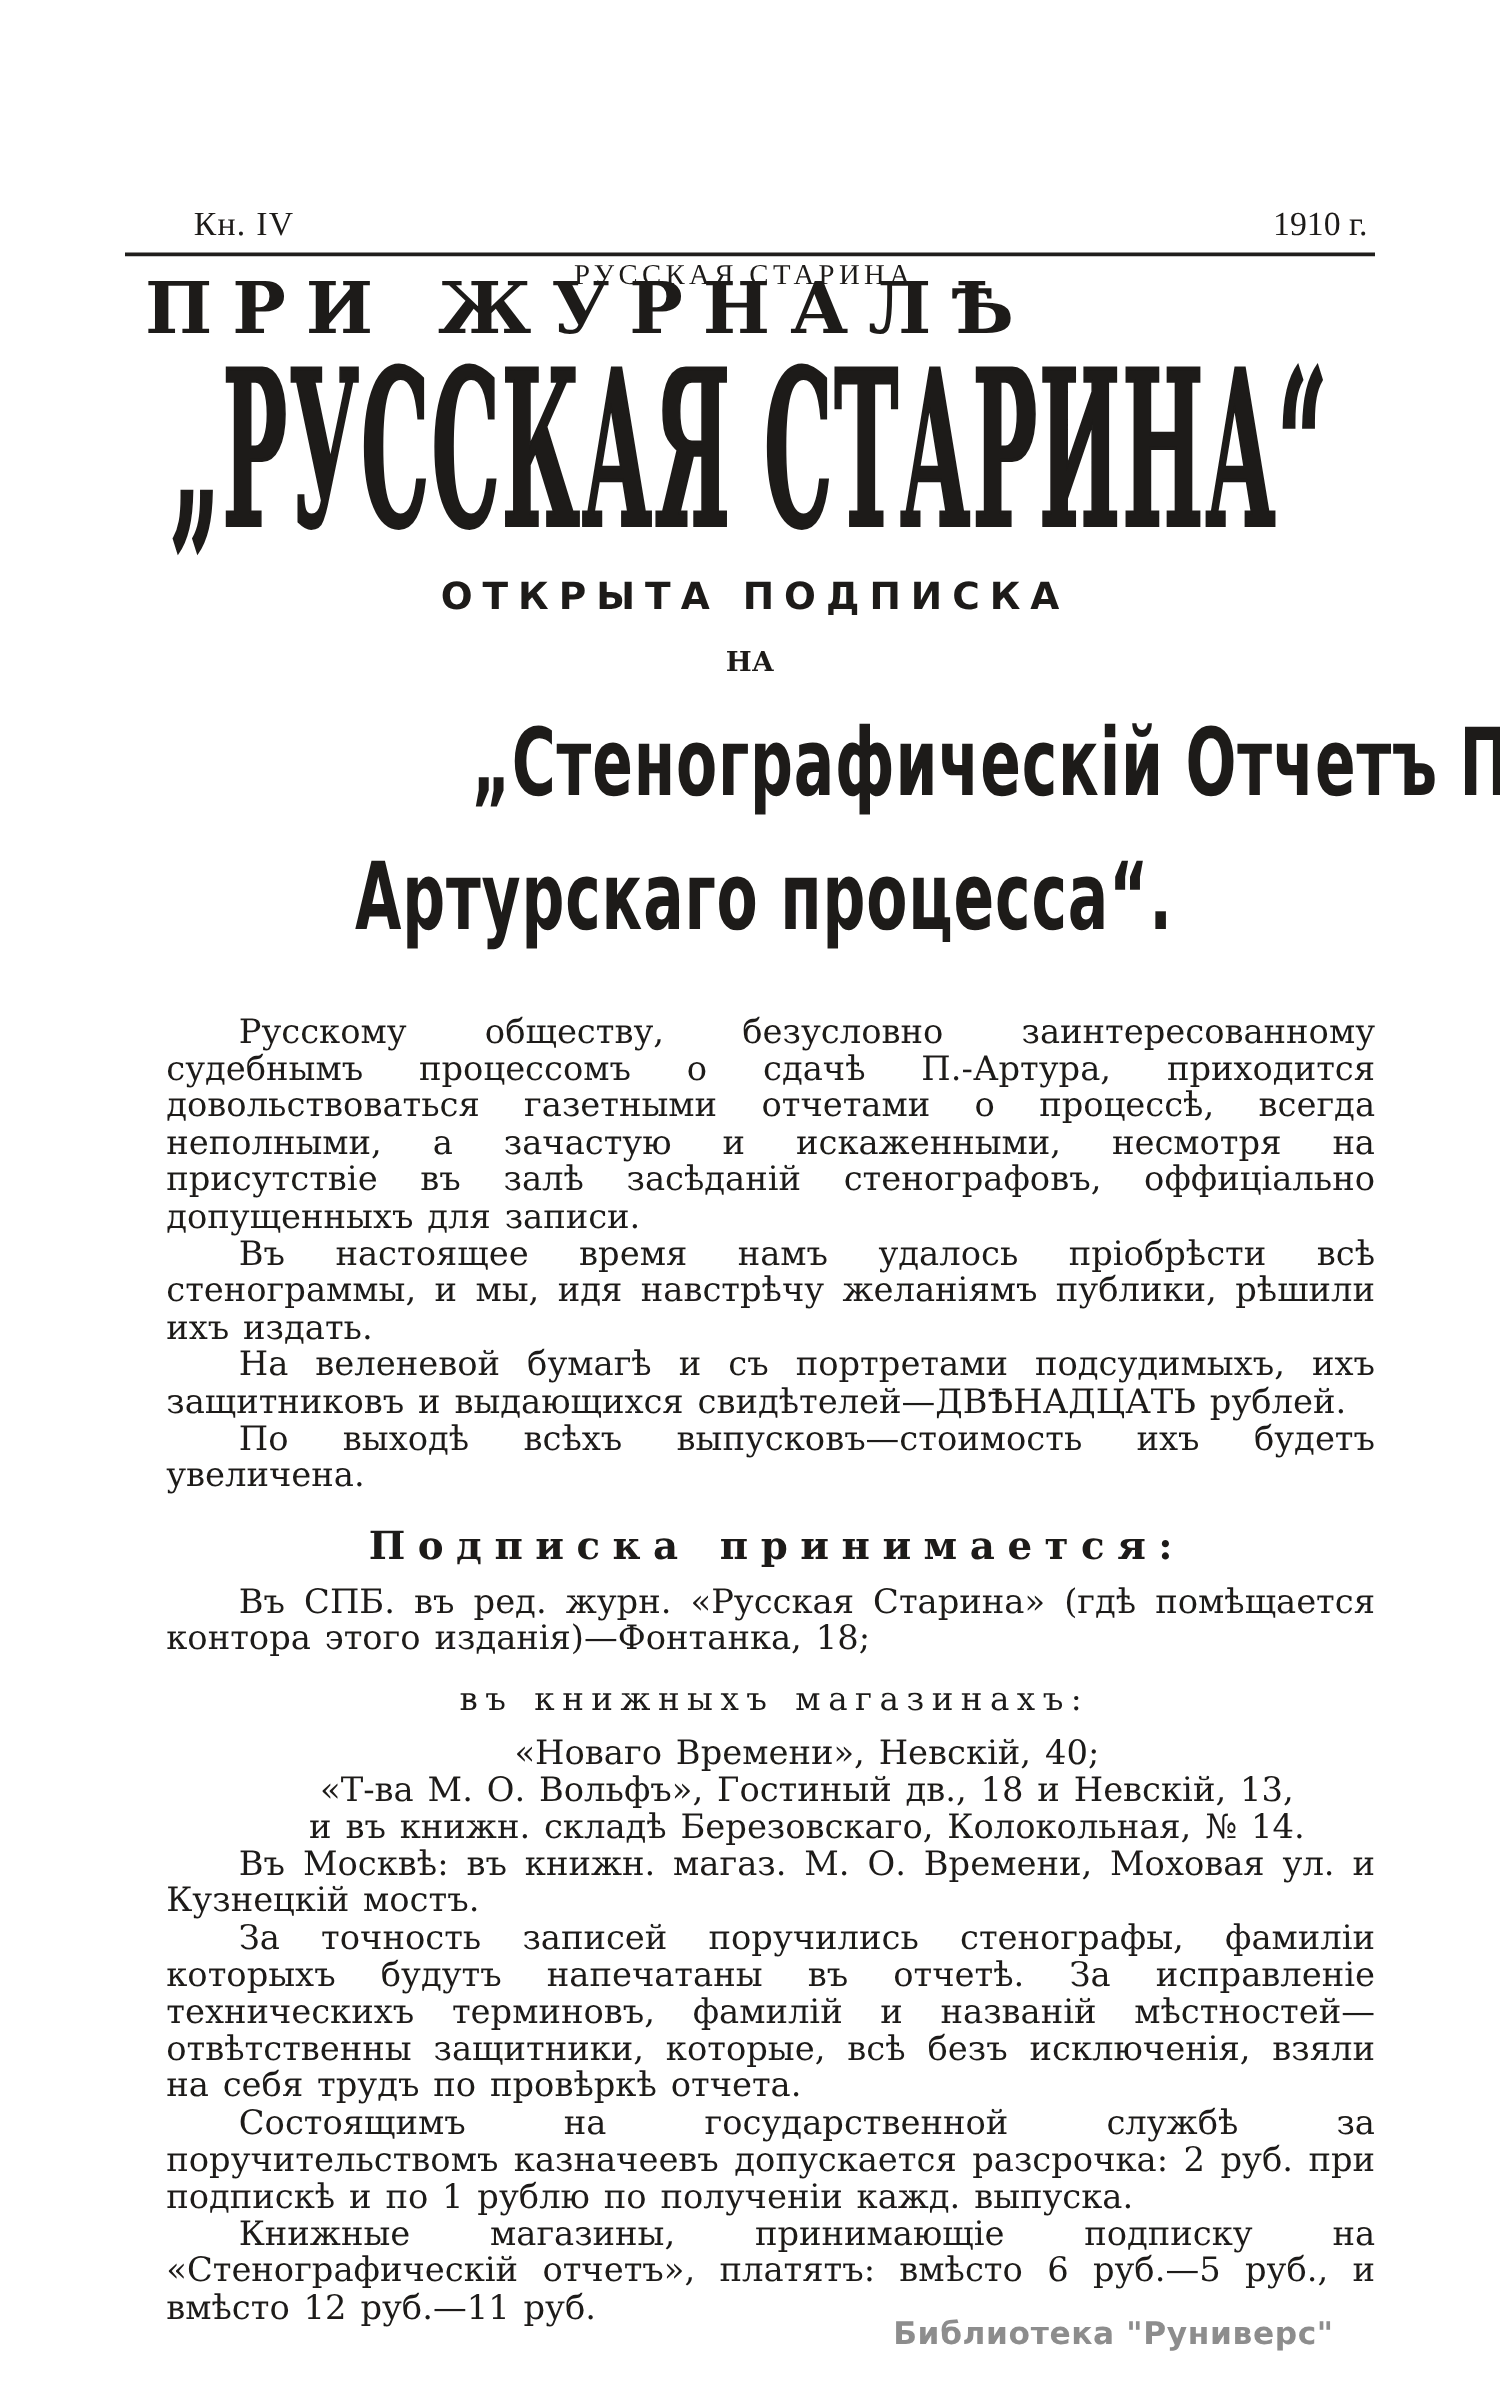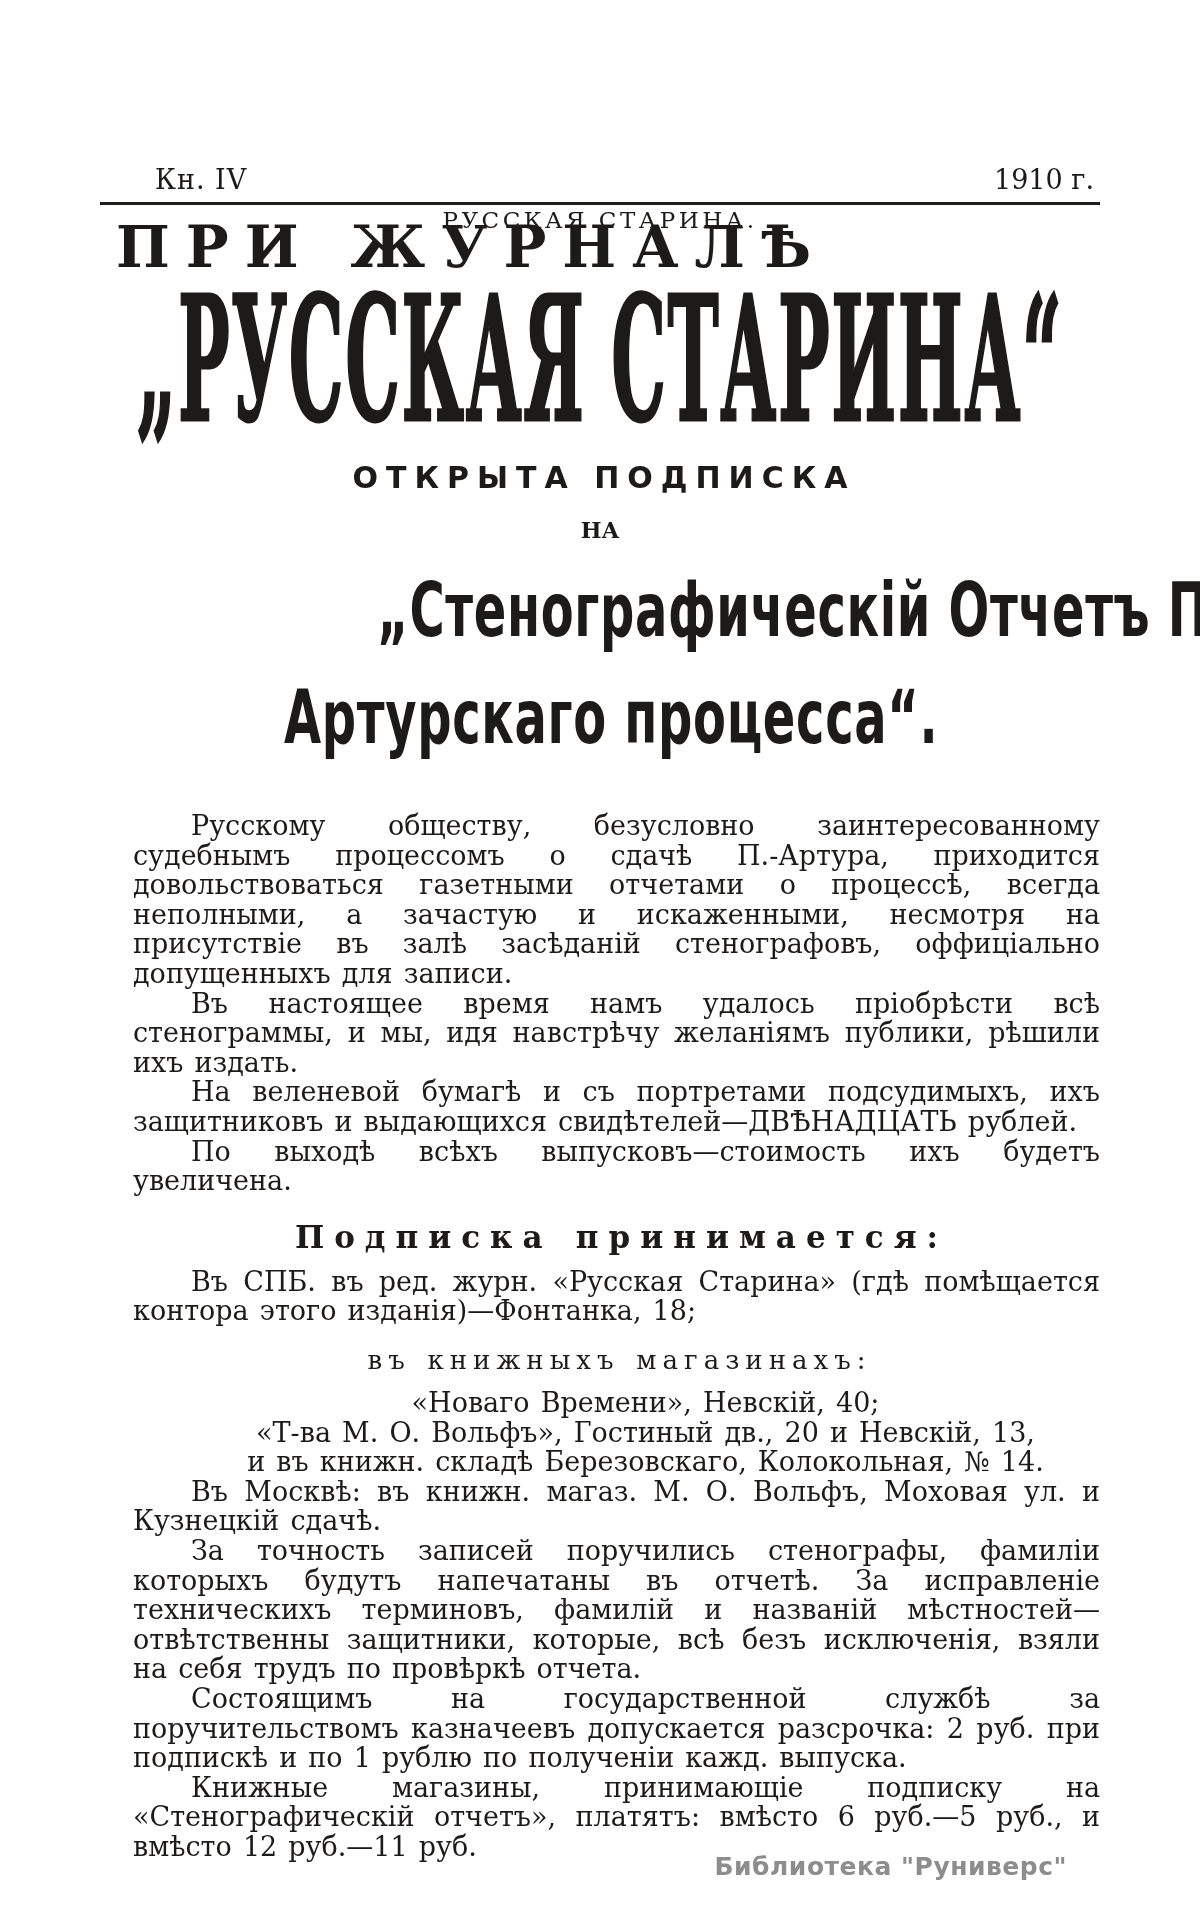--- a/index.html
+++ b/index.html
@@ -19,20 +19,21 @@
   }
   .content {
     width: 1000px;
     margin: 0 auto;
   }
   
   .header-row {
     position: relative;
     margin-top: 164px;
     height: 30px;
+    font-family: Liberation Serif, serif;
   }
   .h-left {
     position: absolute;
     left: 55px;
     top: 0;
     font-size: 27px;
     letter-spacing: 1px;
   }
   .h-center {
     position: absolute;
@@ -210,25 +211,25 @@
       <p>По выходѣ всѣхъ выпусковъ—стоимость ихъ будетъ увеличена.</p>
 
       <div class="sub-heading">Подписка принимается:</div>
 
       <p>Въ СПБ. въ ред. журн. «Русская Старина» (гдѣ помѣщается контора этого изданія)—Фонтанка, 18;</p>
 
       <div class="stores-heading">въ книжныхъ магазинахъ:</div>
 
       <div class="store-list">
         <div>«Новаго Времени», Невскій, 40;</div>
-        <div>«Т-ва М. О. Вольфъ», Гостиный дв., 20 и Невскій, 13,</div>
+        <div>«Т-ва М. О. Вольфъ», Гостиный дв., 18 и Невскій, 13,</div>
         <div>и въ книжн. складѣ Березовскаго, Колокольная, № 14.</div>
       </div>
 
-      <p>Въ Москвѣ: въ книжн. магаз. М. О. Вольфъ, Моховая ул. и Кузнецкій сдачѣ.</p>
+      <p>Въ Москвѣ: въ книжн. магаз. М. О. Времени, Моховая ул. и Кузнецкій мостъ.</p>
       <p>За точность записей поручились стенографы, фамиліи которыхъ будутъ напечатаны въ отчетѣ. За исправленіе техническихъ терминовъ, фамилій и названій мѣстностей—отвѣтственны защитники, которые, всѣ безъ исключенія, взяли на себя трудъ по провѣркѣ отчета.</p>
       <p>Состоящимъ на государственной службѣ за поручительствомъ казначеевъ допускается разсрочка: 2 руб. при подпискѣ и по 1 рублю по полученіи кажд. выпуска.</p>
       <p>Книжные магазины, принимающіе подписку на «Стенографическій отчетъ», платятъ: вмѣсто 6 руб.—5 руб., и вмѣсто 12 руб.—11 руб.</p>
     </div>
 
   </div>
 
   <div class="watermark">Библиотека "Руниверс"</div>
 </div>
 

